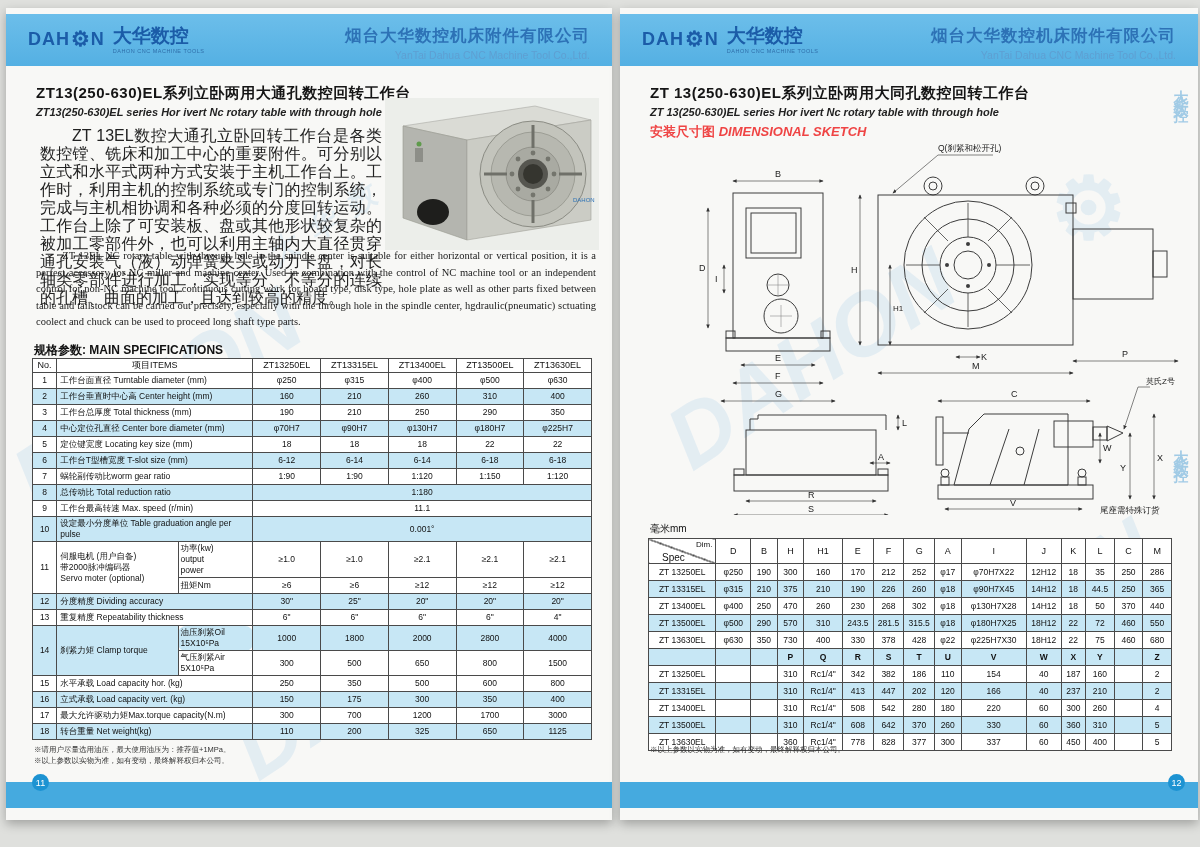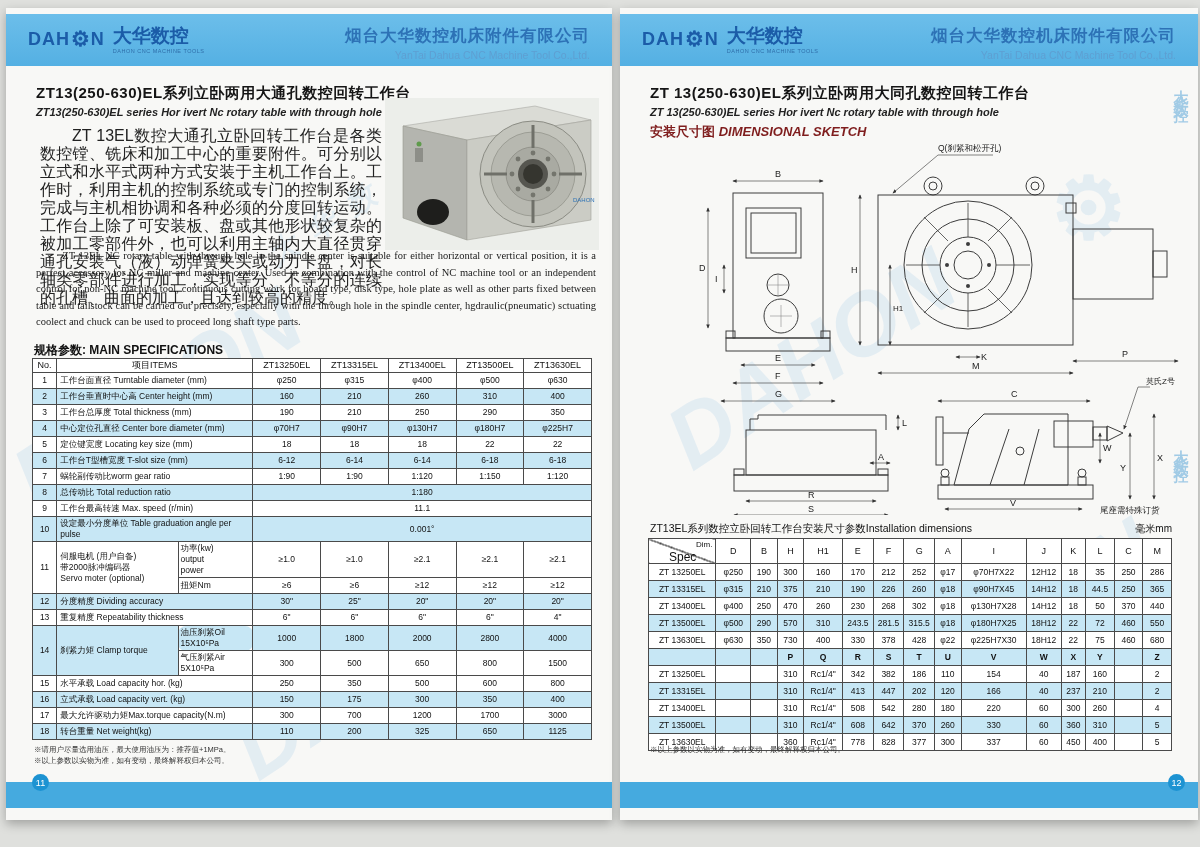--- a/index.html
+++ b/index.html
@@ -21,21 +21,21 @@
   .logo-cnwrap{margin-left:8px;}
   .logo-cn{font-size:19px;font-weight:bold;line-height:20px;}
   .logo-tag{font-size:5.5px;color:#2f6ea9;letter-spacing:.5px;margin-top:2px;}
   .company{position:absolute;right:22px;top:11px;text-align:right;}
   .company-cn{font-size:16.5px;font-weight:bold;color:#2d72b6;letter-spacing:1px;}
   .company-en{font-size:10.5px;color:#5e9fd2;margin-top:2px;}
   
   .title-block{position:absolute;left:30px;top:76px;}
   .title-cn{font-size:15px;font-weight:bold;color:#151515;letter-spacing:.5px;}
   .title-en{font-size:11px;font-weight:bold;font-style:italic;color:#222;margin-top:3px;}
-  .sketch-head{font-size:13px;font-weight:bold;color:#7f1d1d;margin-top:5px;}
+  .sketch-head{font-size:13px;font-weight:bold;color:#ef4444;margin-top:5px;}
   .sketch-head .en{font-style:italic;}
   
   .intro-cn{position:absolute;left:34px;top:119px;width:342px;font-size:16px;line-height:18px;color:#222;text-indent:2em;text-align:justify;}
   .intro-en{position:absolute;left:30px;top:240px;width:560px;font-family:"Liberation Serif",serif;font-size:10.5px;line-height:16.5px;color:#1a1a1a;text-indent:2.5em;text-align:justify;}
   
   .photo{position:absolute;left:379px;top:90px;width:214px;height:152px;}
   
   .spec-heading{position:absolute;left:28px;top:334px;font-size:12px;font-weight:bold;color:#111;}
   
   table{border-collapse:collapse;table-layout:fixed;background:#fff;}
@@ -48,21 +48,21 @@
   .pre{white-space:pre-line;}
   .c-no{text-align:center;}
   .spec-table{position:absolute;left:26px;top:350px;width:560px;}
   .spec-table td{height:13px;}
   .install-table{position:absolute;left:28px;top:530px;width:524px;}
   .install-table td{height:14px;}
   .tbl-title{position:absolute;left:30px;top:514px;width:522px;font-size:10.5px;color:#111;display:flex;justify-content:space-between;}
   .tbl-title .unit{font-size:10px;}
   .corner{position:relative;height:22px;background:linear-gradient(to top right,transparent 48.5%,#4a4a4a 48.5%,#4a4a4a 51.5%,transparent 51.5%);}
   .ctop{position:absolute;top:0;right:3px;font-size:8px;}
-  .cbot{position:absolute;bottom:0;left:20px;font-size:12px;}
+  .cbot{position:absolute;bottom:0;left:13px;font-size:10px;}
   
   .footnotes{position:absolute;left:28px;top:708px;font-size:7.5px;color:#333;line-height:11px;margin-top:28px;}
   .footnote-r{position:absolute;left:30px;top:737px;font-size:7.5px;color:#333;}
   
   .band-bottom{position:absolute;left:0;right:0;top:774px;height:26px;background:#45aadf;}
   .badge{position:absolute;top:766px;width:17px;height:17px;border-radius:50%;background:#1d93d2;color:#fff;font-size:9px;display:flex;align-items:center;justify-content:center;z-index:3;}
   .badge-l{left:26px;}
   .badge-r{left:548px;}
   
   .drawing{position:absolute;left:18px;top:125px;width:545px;height:382px;}
@@ -518,21 +518,20 @@
         <text x="508" y="251" font-size="8" fill="#222">莫氏Z号</text>
         <text x="465" y="318" font-size="9" fill="#222">W</text>
         <text x="482" y="338" font-size="9" fill="#222">Y</text>
         <text x="519" y="328" font-size="9" fill="#222">X</text>
         <text x="372" y="373" font-size="9" fill="#222">V</text>
         <text x="366" y="388" font-size="9" fill="#222">TxU</text>
         <text x="462" y="380" font-size="8.5" fill="#222">尾座需特殊订货</text>
       </svg>
 
       <div class="tbl-title">
-        <span>ZT13EL系列数控立卧回转工作台安装尺寸参数Installation dimensions</span>
         <span class="unit">毫米mm</span>
       </div>
 
       <table class="install-table">
         <colgroup>
             <col style="width:66px">
             <col style="width:34px">
             <col style="width:26px">
             <col style="width:26px">
             <col style="width:38px">

